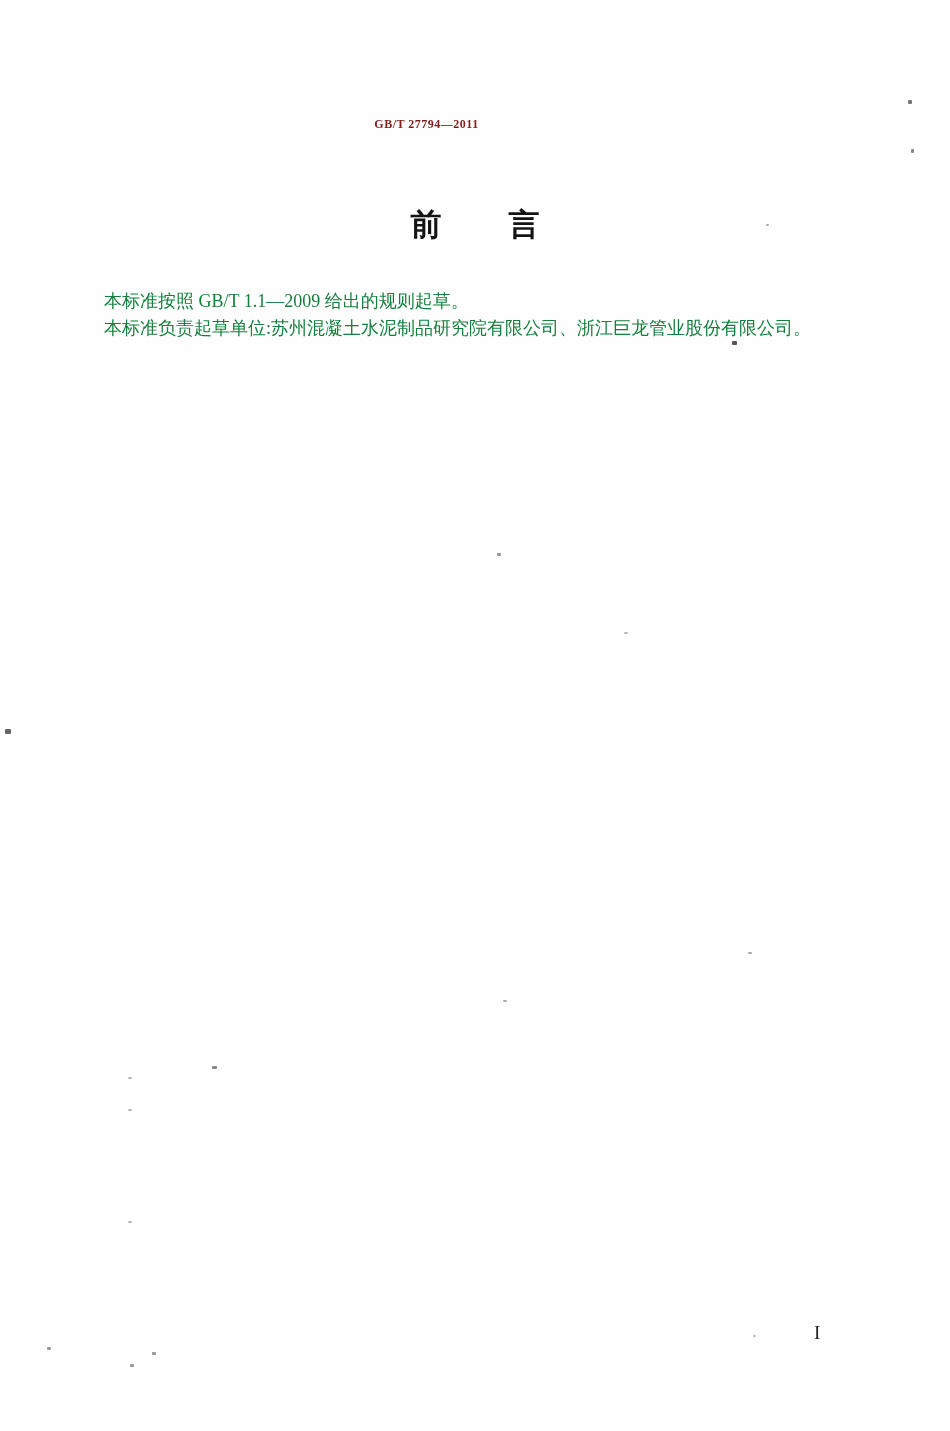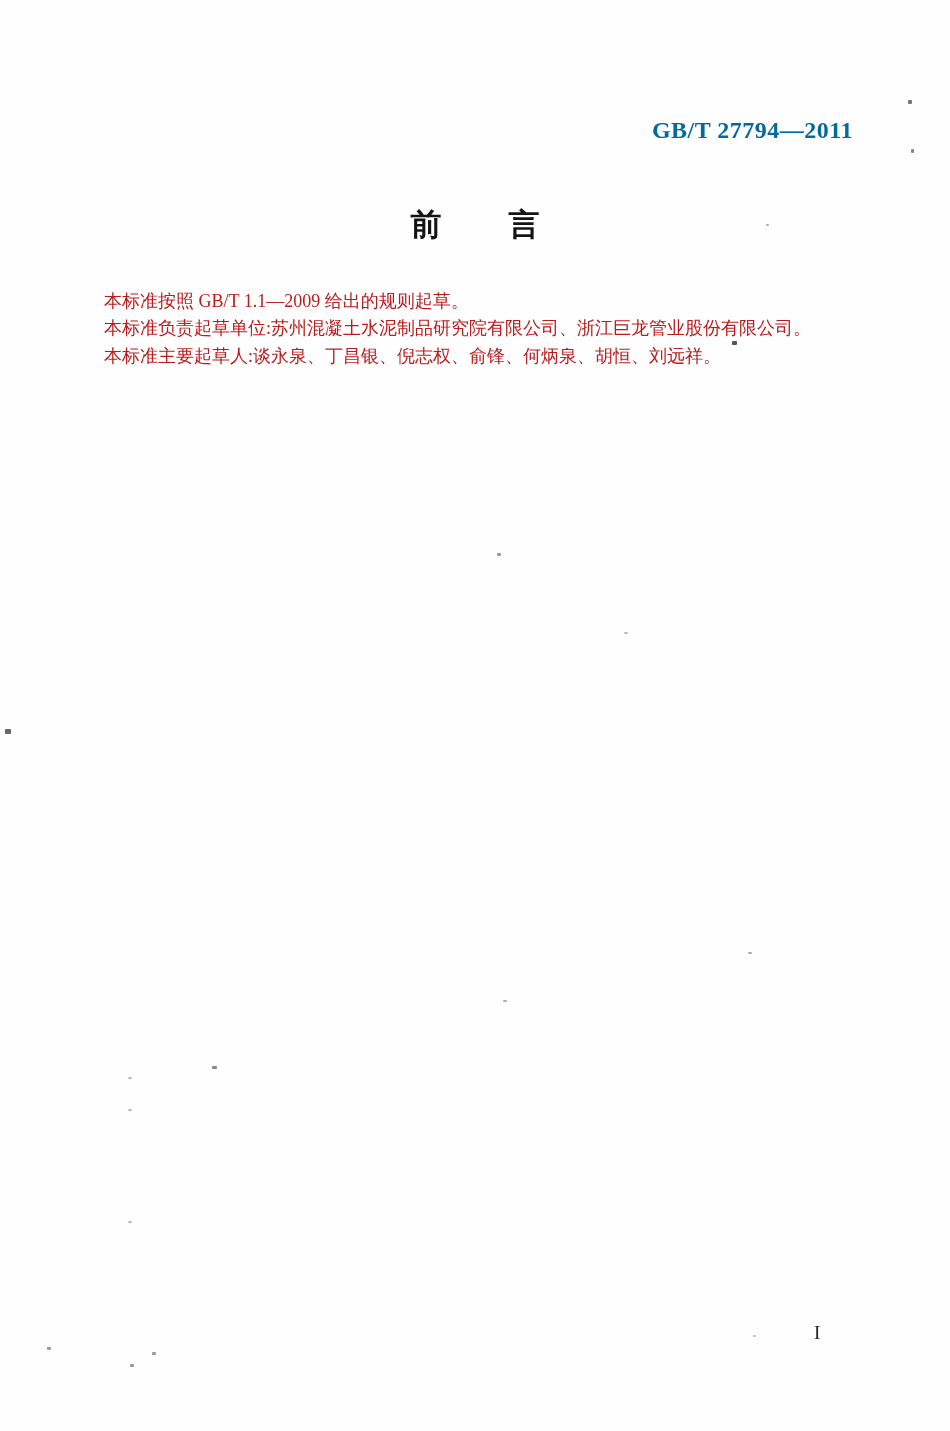--- a/index.html
+++ b/index.html
@@ -15,26 +15,26 @@
     position: absolute;
     inset: 0;
     background: #fefefe;
     color: #1a1a1a;
   }
   .std-code {
     position: absolute;
     top: 117px;
     left: 0;
     right: 97px;
-    text-align: right;
+    text-align: center;
     font-family: "Liberation Serif", "DejaVu Serif", serif;
     font-weight: bold;
-    font-size: 24px;
+    font-size: 12px;
     letter-spacing: 0.5px;
-    color: #0369a1;
+    color: #7f1d1d;
   }
   .title {
     position: absolute;
     top: 204px;
     left: 0;
     width: 100%;
     margin: 0;
     display: flex;
     justify-content: center;
     gap: 67px;
@@ -48,21 +48,21 @@
     left: 104px;
     top: 288px;
     width: 750px;
   }
   .body-text p {
     margin: 0;
     padding: 0;
     font-size: 18px;
     line-height: 27.4px;
     white-space: nowrap;
-    color: #b91c1c;
+    color: #15803d;
   }
   .page-number {
     position: absolute;
     top: 1322px;
     left: 814px;
     font-family: "Liberation Serif", "DejaVu Serif", serif;
     font-size: 19px;
     color: #222222;
   }
   .speck {
@@ -79,21 +79,20 @@
   <div class="std-code">GB/T 27794—2011</div>
 
   <h1 class="title">
     <span>前</span>
     <span>言</span>
   </h1>
 
   <div class="body-text">
     <p>本标准按照 GB/T 1.1—2009 给出的规则起草。</p>
     <p>本标准负责起草单位:苏州混凝土水泥制品研究院有限公司、浙江巨龙管业股份有限公司。</p>
-    <p>本标准主要起草人:谈永泉、丁昌银、倪志权、俞锋、何炳泉、胡恒、刘远祥。</p>
   </div>
 
   <div class="page-number">I</div>
 
   <div class="speck" style="left:908px;top:100px;width:4px;height:4px;background:#777;"></div>
   <div class="speck" style="left:911px;top:149px;width:3px;height:4px;background:#888;"></div>
   <div class="speck" style="left:732px;top:341px;width:5px;height:4px;background:#555;"></div>
   <div class="speck" style="left:766px;top:224px;width:3px;height:2px;background:#aaa;"></div>
   <div class="speck" style="left:497px;top:553px;width:4px;height:3px;background:#999;"></div>
   <div class="speck" style="left:624px;top:632px;width:4px;height:2px;background:#bbb;"></div>

